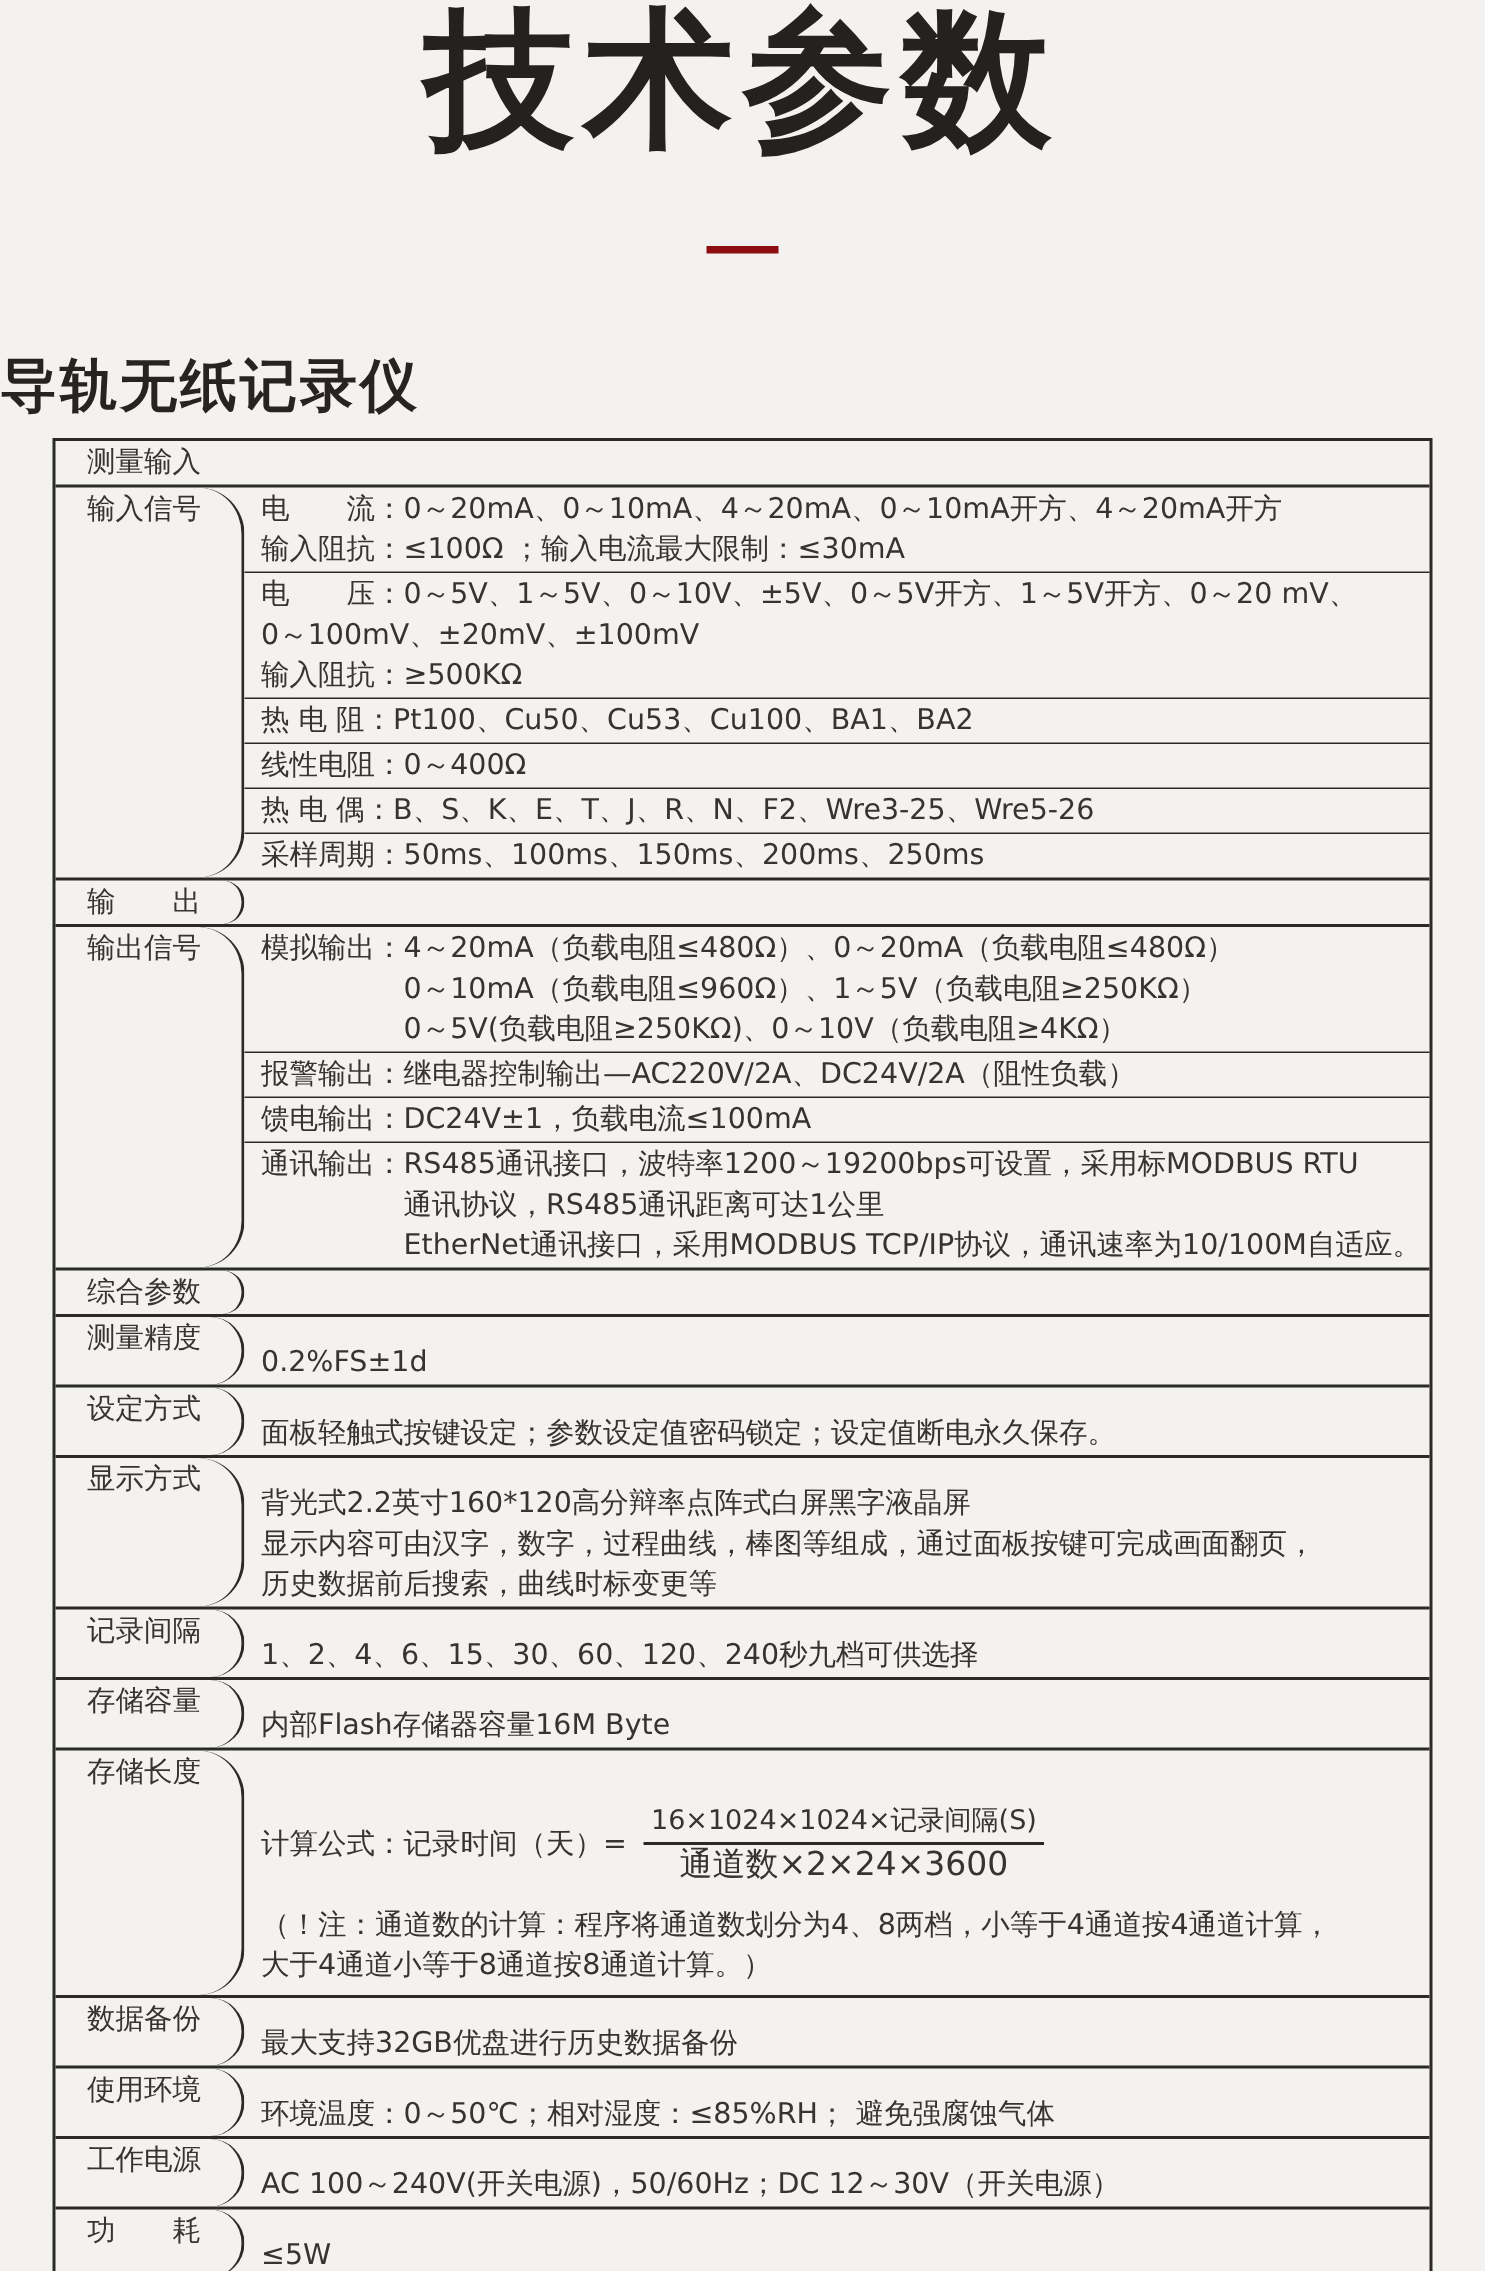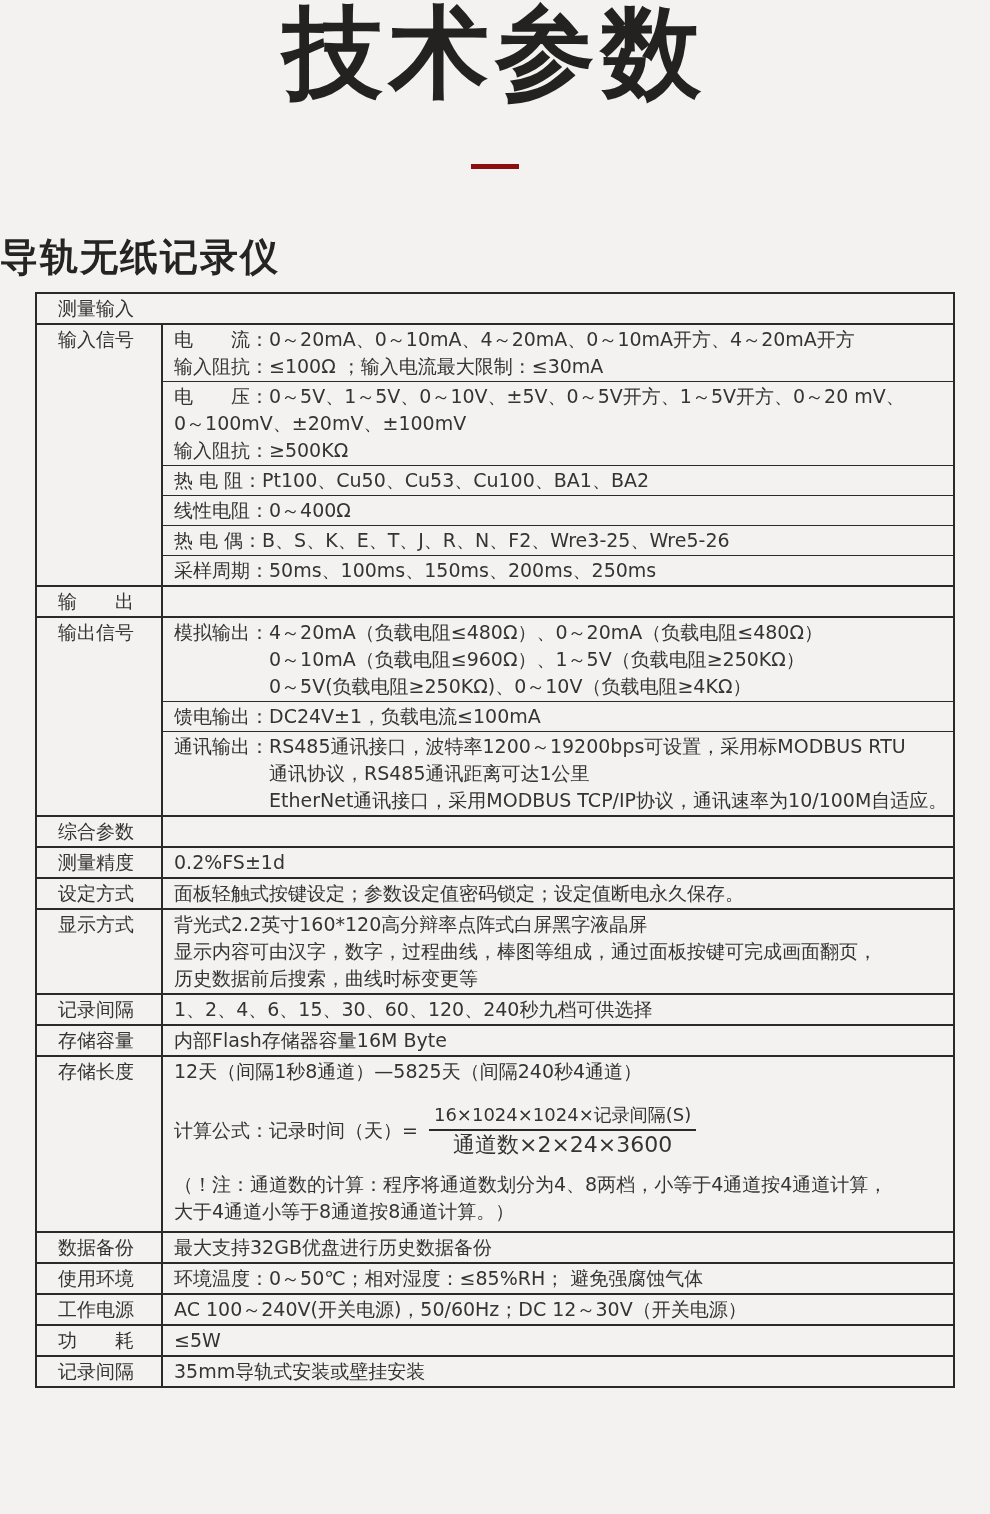--- a/index.html
+++ b/index.html
@@ -59,33 +59,35 @@
     flex: 0 0 126px;
     box-sizing: border-box;
     padding: 1px 0 1px 21px;
     font-size: 19px;
     line-height: 27px;
     white-space: pre;
     color: #363432;
   }
   .spec-row.split .cell-label {
     border-right: 2px solid #2b2a29;
+    border-radius: 31px;
   }
   .cell-content {
     flex: 1 1 auto;
     min-width: 0;
     box-sizing: border-box;
   }
   .subrow {
     border-top: 1px solid #2b2a29;
     padding: 1px 0 1px 11px;
   }
   .subrow:first-child { border-top: none; }
   .content-pad {
     padding: 1px 0 1px 11px;
+    margin-top: 16px;
   }
   .line {
     font-size: 19px;
     line-height: 27px;
     white-space: pre;
     color: #363432;
   }
   .line.hang { padding-left: 95px; }
   
   .formula-row {
@@ -160,20 +162,23 @@
       </div>
       <div class="spec-row split">
         <div class="cell-label">输出信号</div>
         <div class="cell-content">
           <div class="subrow">
             <div class="line">模拟输出：4～20mA（负载电阻≤480Ω）、0～20mA（负载电阻≤480Ω）</div>
             <div class="line hang">0～10mA（负载电阻≤960Ω）、1～5V（负载电阻≥250KΩ）</div>
             <div class="line hang">0～5V(负载电阻≥250KΩ)、0～10V（负载电阻≥4KΩ）</div>
           </div>
           <div class="subrow">
+            <div class="line">报警输出：继电器控制输出—AC220V/2A、DC24V/2A（阻性负载）</div>
+          </div>
+          <div class="subrow">
             <div class="line">馈电输出：DC24V±1，负载电流≤100mA</div>
           </div>
           <div class="subrow">
             <div class="line">通讯输出：RS485通讯接口，波特率1200～19200bps可设置，采用标MODBUS RTU</div>
             <div class="line hang">通讯协议，RS485通讯距离可达1公里</div>
             <div class="line hang">EtherNet通讯接口，采用MODBUS TCP/IP协议，通讯速率为10/100M自适应。</div>
           </div>
         </div>
       </div>
       <div class="spec-row split">
@@ -219,21 +224,20 @@
         <div class="cell-content">
           <div class="content-pad">
             <div class="line">内部Flash存储器容量16M Byte</div>
           </div>
         </div>
       </div>
       <div class="spec-row split">
         <div class="cell-label">存储长度</div>
         <div class="cell-content">
           <div class="content-pad" style="padding-bottom: 6px;">
-            <div class="line">12天（间隔1秒8通道）—5825天（间隔240秒4通道）</div>
             <div class="formula-row">
               <div class="formula-prefix">计算公式：记录时间（天）= </div>
               <div class="fraction">
                 <div class="num">16×1024×1024×记录间隔(S)</div>
                 <div class="den">通道数×2×24×3600</div>
               </div>
             </div>
             <div class="line">（！注：通道数的计算：程序将通道数划分为4、8两档，小等于4通道按4通道计算，</div>
             <div class="line">大于4通道小等于8通道按8通道计算。）</div>
           </div>

